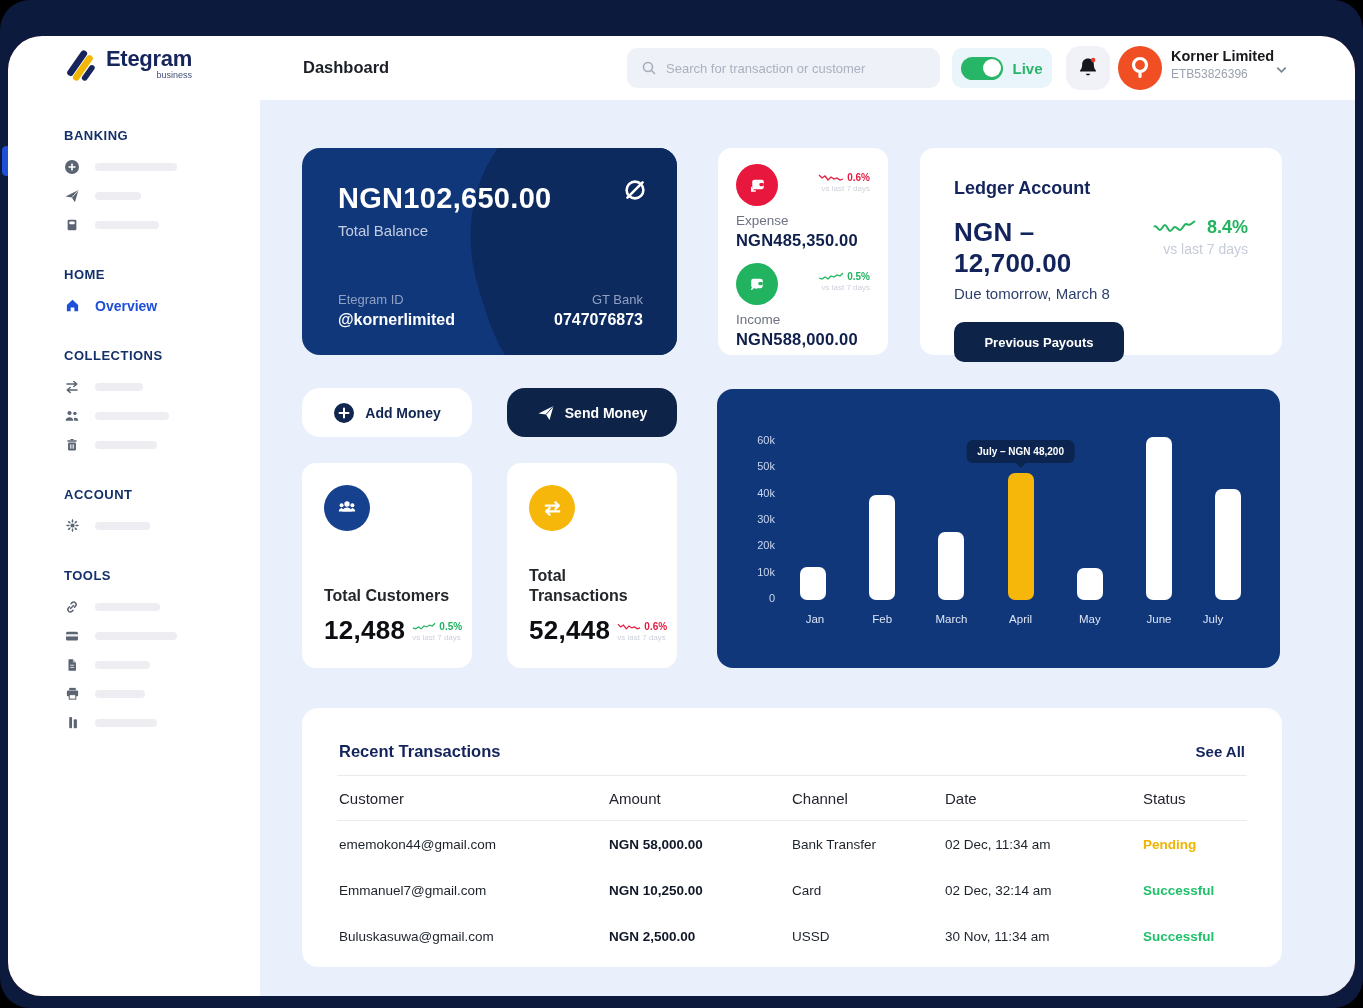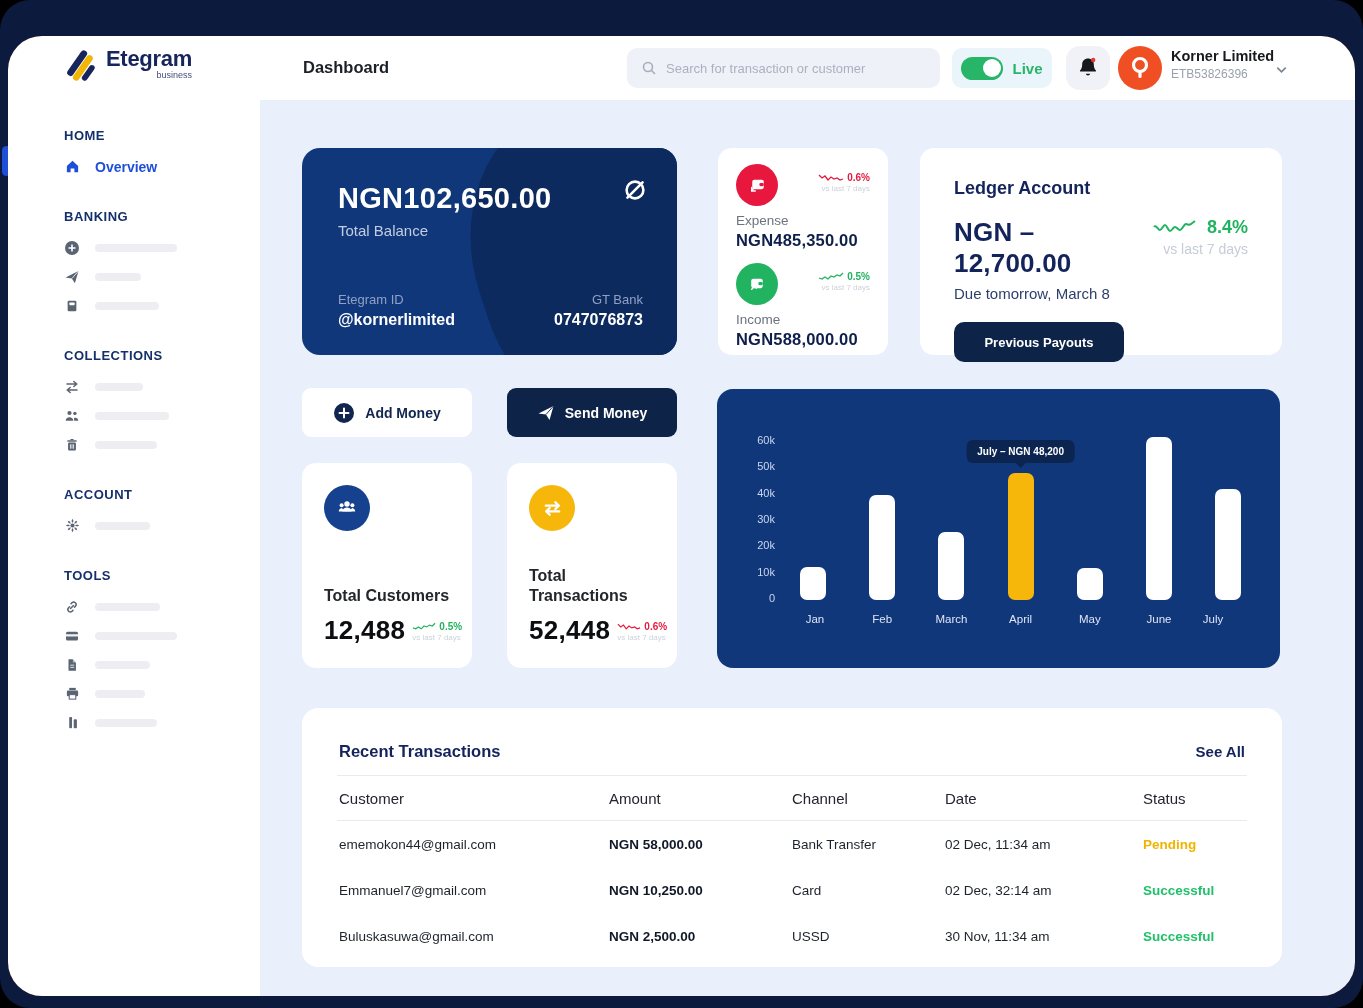--- a/index.html
+++ b/index.html
@@ -76,21 +76,21 @@
   .ledger-title { font-size:18px; font-weight:bold; color:#13235b; }
   .ledger-mid { display:flex; justify-content:space-between; align-items:flex-start; margin-top:18px; }
   .ledger-amount { font-size:26px; font-weight:bold; color:#13235b; letter-spacing:.2px; }
   .ledger-due { font-size:15px; color:#2c3f6b; margin-top:6px; }
   .ledger-delta { text-align:right; }
   .ledger-delta .pct { font-size:18px; font-weight:bold; color:#21b35f; display:flex; align-items:center; gap:6px; }
   .ledger-delta .per { font-size:14px; color:#c6ccd8; margin-top:3px; }
   .ledger-btn { margin-top:20px; width:170px; height:40px; background:#0e2348; color:#fff; border:none; border-radius:10px; font-size:13px; font-weight:bold; font-family:inherit; cursor:pointer; }
 
   
-  .act-btn { position:absolute; top:288px; width:170px; height:49px; border-radius:9px; border:none; display:flex; align-items:center; justify-content:center; gap:10px; font-size:14px; font-weight:bold; font-family:inherit; cursor:pointer; }
+  .act-btn { position:absolute; top:288px; width:170px; height:49px; border-radius:18px; border:none; display:flex; align-items:center; justify-content:center; gap:10px; font-size:14px; font-weight:bold; font-family:inherit; cursor:pointer; }
   .add-btn { left:42px; background:#fff; color:#10264f; }
   .send-btn { left:247px; background:#0e2348; color:#fff; }
 
   
   .stat { top:363px; width:170px; height:205px; padding:22px; display:flex; flex-direction:column; }
   .stat.c1 { left:42px; } .stat.c2 { left:247px; }
   .circle46 { width:46px; height:46px; border-radius:50%; display:flex; align-items:center; justify-content:center; }
   .navy-bg { background:#15418f; } .yellow-bg { background:#f6b60a; }
   .stat-label { font-size:16px; font-weight:bold; color:#23262b; line-height:1.25; margin-top:auto; }
   .stat-row { display:flex; align-items:flex-end; gap:7px; margin-top:9px; }
@@ -186,31 +186,20 @@
         <svg width="15" height="15" viewBox="0 0 16 16" fill="none" stroke="#7a8494" stroke-width="1.8">
           <path d="M3.5 6l4.5 4.5L12.5 6"></path>
         </svg>
       </span>
     </div>
 
     <div class="shell">
       <div class="sidebar">
         <div>
             <div class="side-section">
-              <div class="side-label">HOME</div>
-              <div class="side-item">
-                <div class="side-icon">
-                  <svg width="15" height="15" viewBox="0 0 16 16">
-                    <path d="M2 7.5L8 1.8l6 5.7V14h-4v-4H6v4H2z" fill="#1d4fd8"></path>
-                  </svg>
-                </div>
-                <div class="side-text">Overview</div>
-              </div>
-            </div>
-            <div class="side-section">
               <div class="side-label">BANKING</div>
               <div class="side-item">
                 <div class="side-icon">
                   <svg width="16" height="16" viewBox="0 0 16 16">
                     <circle cx="8" cy="8" r="7" fill="#5b6472"></circle>
                     <path d="M8 4.5v7M4.5 8h7" stroke="#fff" stroke-width="1.6"></path>
                   </svg>
                 </div>
                 <div class="skeleton" style="width: 82px;"></div>
               </div>
@@ -224,20 +213,31 @@
                 <div class="skeleton" style="width: 46px;"></div>
               </div>
               <div class="side-item">
                 <div class="side-icon">
                   <svg width="14" height="14" viewBox="0 0 16 16">
                     <rect x="3" y="2" width="10" height="12" rx="1.5" fill="#5b6472"></rect>
                     <rect x="5" y="4" width="6" height="3" rx=".8" fill="#fff"></rect>
                   </svg>
                 </div>
                 <div class="skeleton" style="width: 64px;"></div>
+              </div>
+            </div>
+            <div class="side-section">
+              <div class="side-label">HOME</div>
+              <div class="side-item">
+                <div class="side-icon">
+                  <svg width="15" height="15" viewBox="0 0 16 16">
+                    <path d="M2 7.5L8 1.8l6 5.7V14h-4v-4H6v4H2z" fill="#1d4fd8"></path>
+                  </svg>
+                </div>
+                <div class="side-text">Overview</div>
               </div>
             </div>
             <div class="side-section">
               <div class="side-label">COLLECTIONS</div>
               <div class="side-item">
                 <div class="side-icon">
                   <svg width="16" height="16" viewBox="0 0 16 16" fill="none" stroke="#5b6472" stroke-width="1.5" stroke-linecap="round" stroke-linejoin="round">
                     <path d="M3 5h9M9.8 2.5L12.8 5 9.8 7.5"></path>
                     <path d="M13 11H4M6.2 8.5L3.2 11l3 2.5"></path>
                   </svg>

